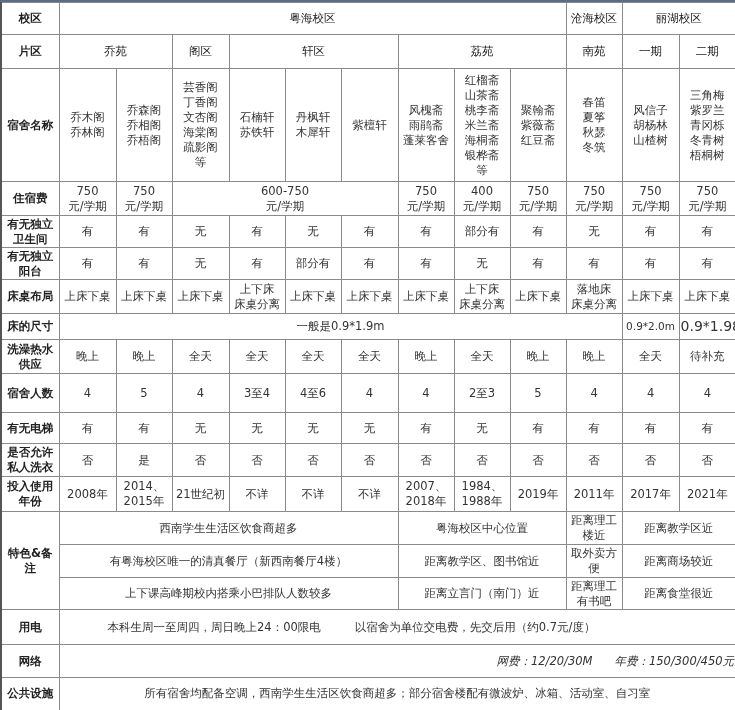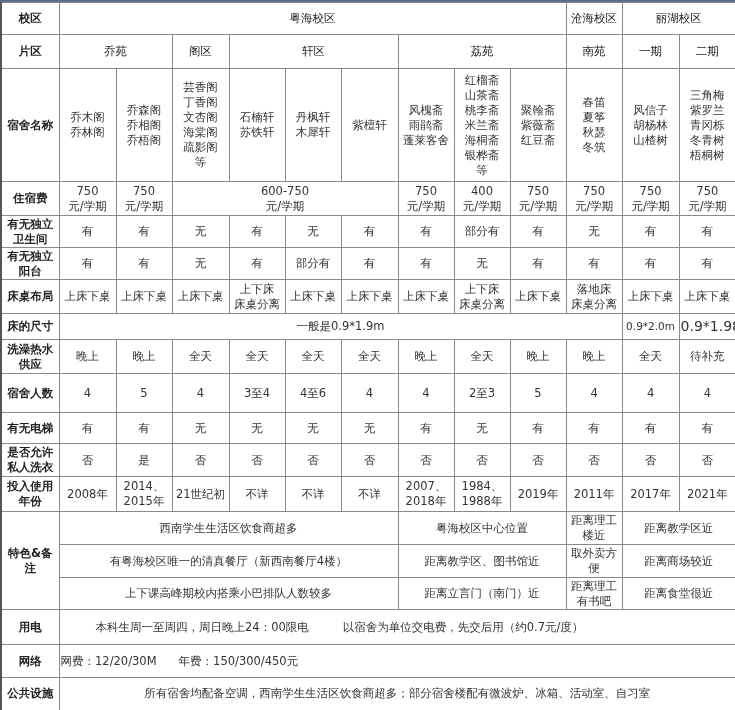--- a/index.html
+++ b/index.html
@@ -402,28 +402,28 @@
     <td colspan="3">距离立言门（南门）近</td>
     <td class="stack">
             <span>距离理工</span>
             <span>有书吧</span>
           </td>
     <td class="lastcol" colspan="2">距离食堂很近</td>
   </tr>
 
   <tr style="height:35px">
     <td class="lbl">用电</td>
-    <td class="lastcol" colspan="12" style="text-align:left;padding-left:36px;">
+    <td class="lastcol" colspan="12" style="text-align:left;padding-left:48px;">
       <span>本科生周一至周四，周日晚上24：00限电</span><span style="display:inline-block;width:34px"></span><span>以宿舍为单位交电费，先交后用（约0.7元/度）</span>
     </td>
   </tr>
 
   <tr style="height:33px">
     <td class="lbl">网络</td>
-    <td class="lastcol" colspan="12" style="text-align:left;">
+    <td class="lastcol" colspan="12" style="text-align:right;font-style:italic;">
       <span>网费：12/20/30M</span><span style="display:inline-block;width:22px"></span><span>年费：150/300/450元</span>
     </td>
   </tr>
 
   <tr style="height:33px">
     <td class="lbl">公共设施</td>
     <td class="lastcol" colspan="12">所有宿舍均配备空调，西南学生生活区饮食商超多；部分宿舍楼配有微波炉、冰箱、活动室、自习室</td>
   </tr>
 </tbody>
     </table>

